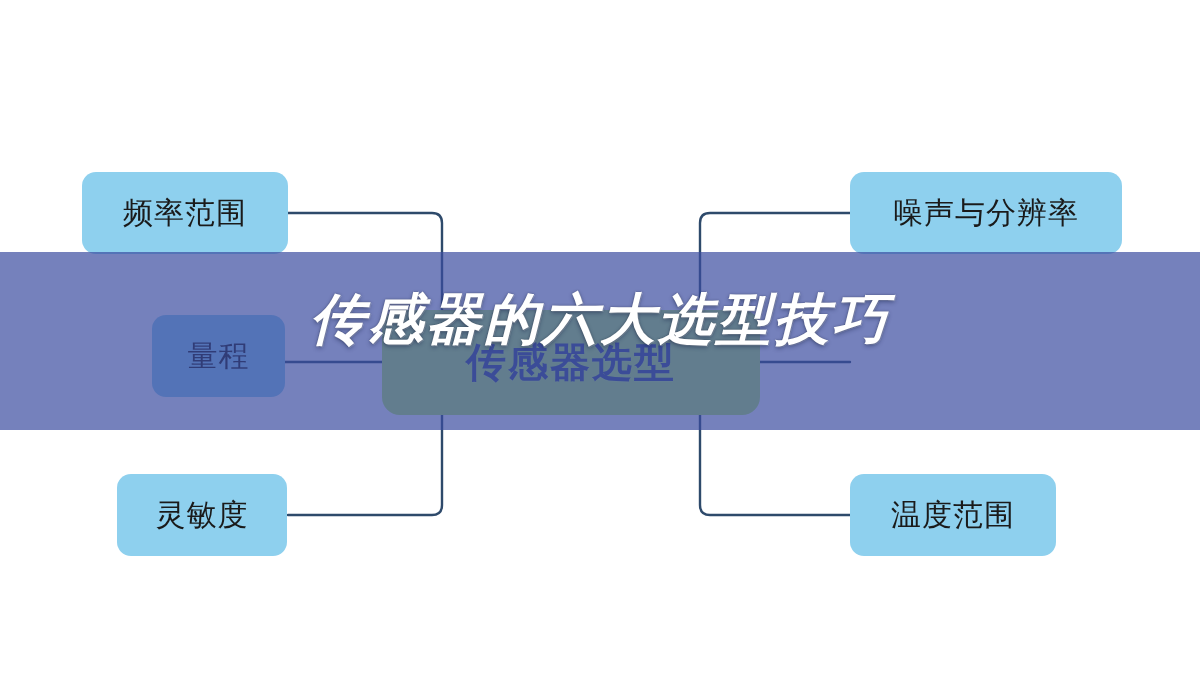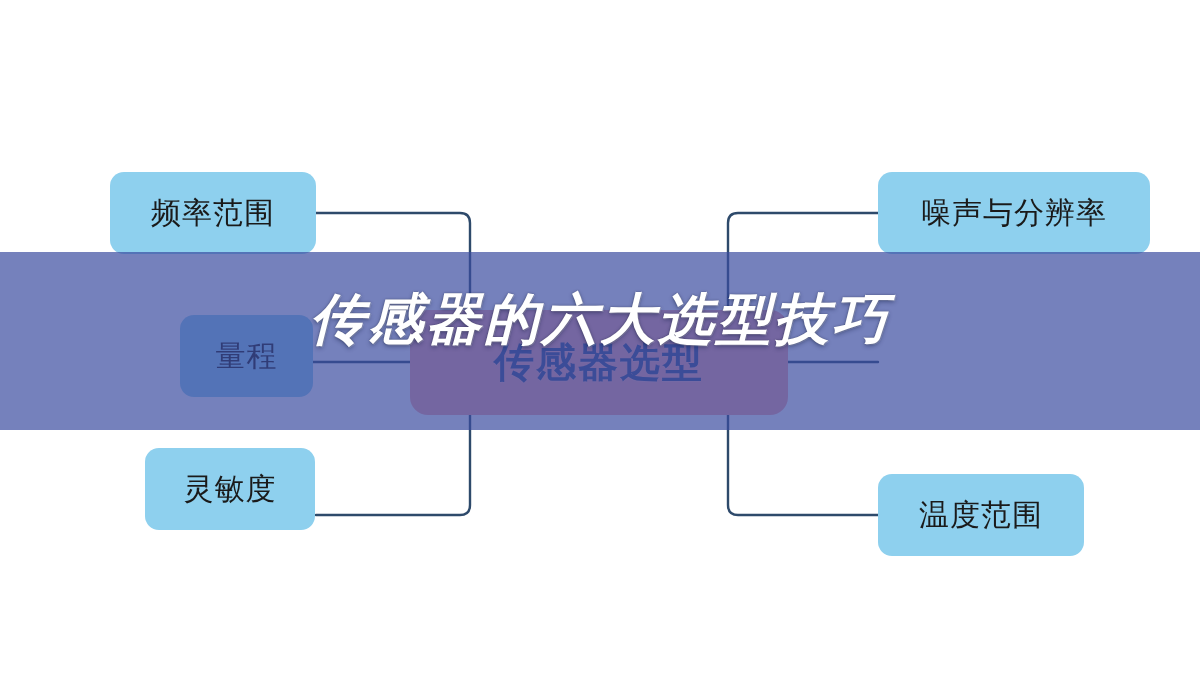--- a/index.html
+++ b/index.html
@@ -15,21 +15,20 @@
     width: 1200px;
     height: 676px;
     background: #ffffff;
     overflow: hidden;
   }
 
   
   #mindmap {
     position: absolute;
     inset: 0;
-    margin-left: 28px;
   }
   #connectors {
     position: absolute;
     left: 0; top: 0;
     width: 1200px;
     height: 676px;
   }
 
   .node {
     position: absolute;
@@ -41,33 +40,33 @@
     color: #1a1a1a;
     white-space: nowrap;
   }
   .node.leaf {
     background: #8ed0ee;
     font-size: 30px;
     letter-spacing: 1px;
     height: 82px;
   }
   .node.center {
-    background: #fca5a5;
+    background: #bef264;
     color: #3f4f86;
     font-size: 40px;
     font-weight: bold;
     letter-spacing: 2px;
     border-radius: 18px;
     text-shadow: 0 1px 0 rgba(255,255,255,.10);
   }
 
   
   #n-freq   { left: 82px;  top: 172px; width: 206px; }
   #n-range  { left: 152px; top: 315px; width: 133px; }
-  #n-sens   { left: 117px; top: 448px; width: 170px; }
+  #n-sens   { left: 117px; top: 474px; width: 170px; }
   #n-noise  { left: 850px; top: 172px; width: 272px; }
   #n-iso    { left: 850px; top: 330px; width: 272px; }
   #n-temp   { left: 850px; top: 474px; width: 206px; }
   #n-center { left: 382px; top: 310px; width: 378px; height: 105px; }
 
   
   #band {
     position: absolute;
     left: 0;
     top: 252px;

